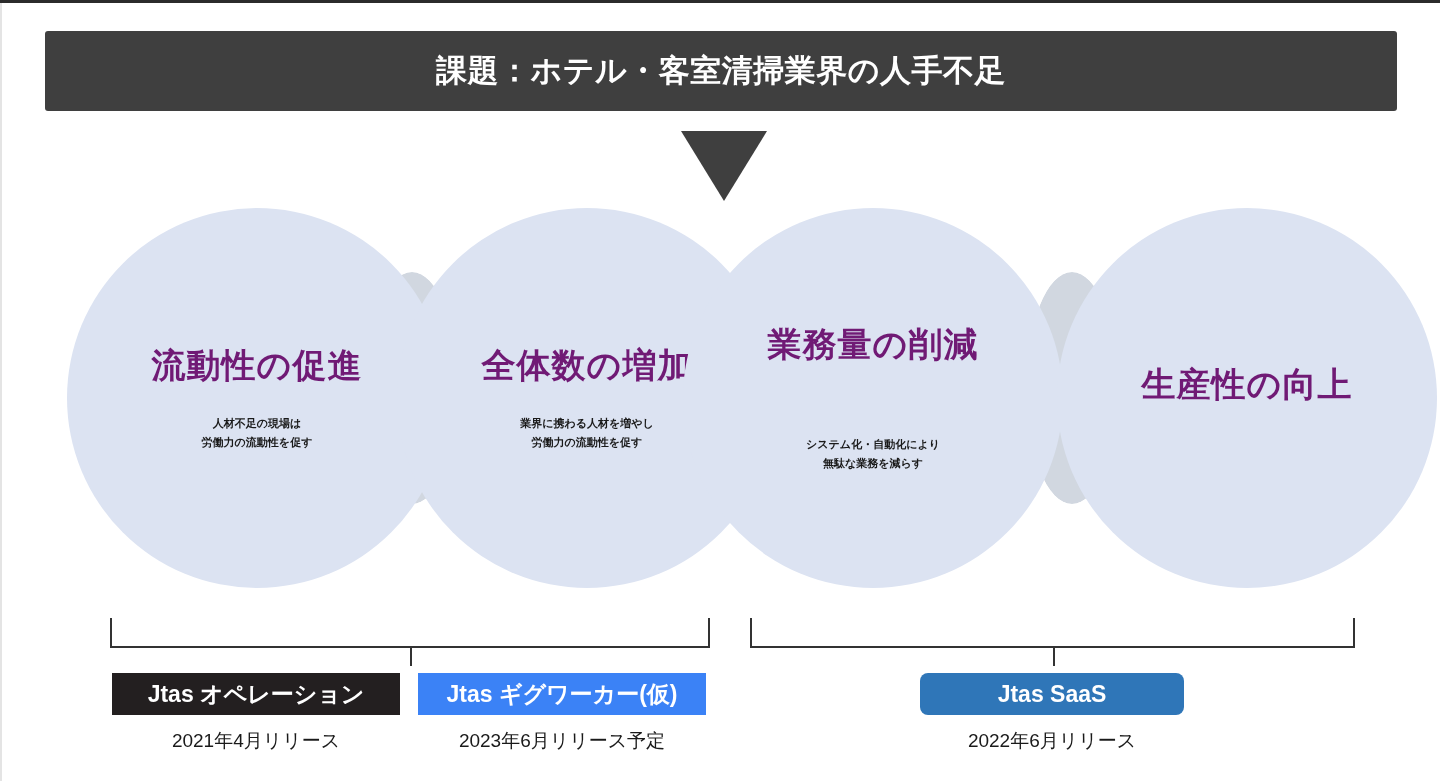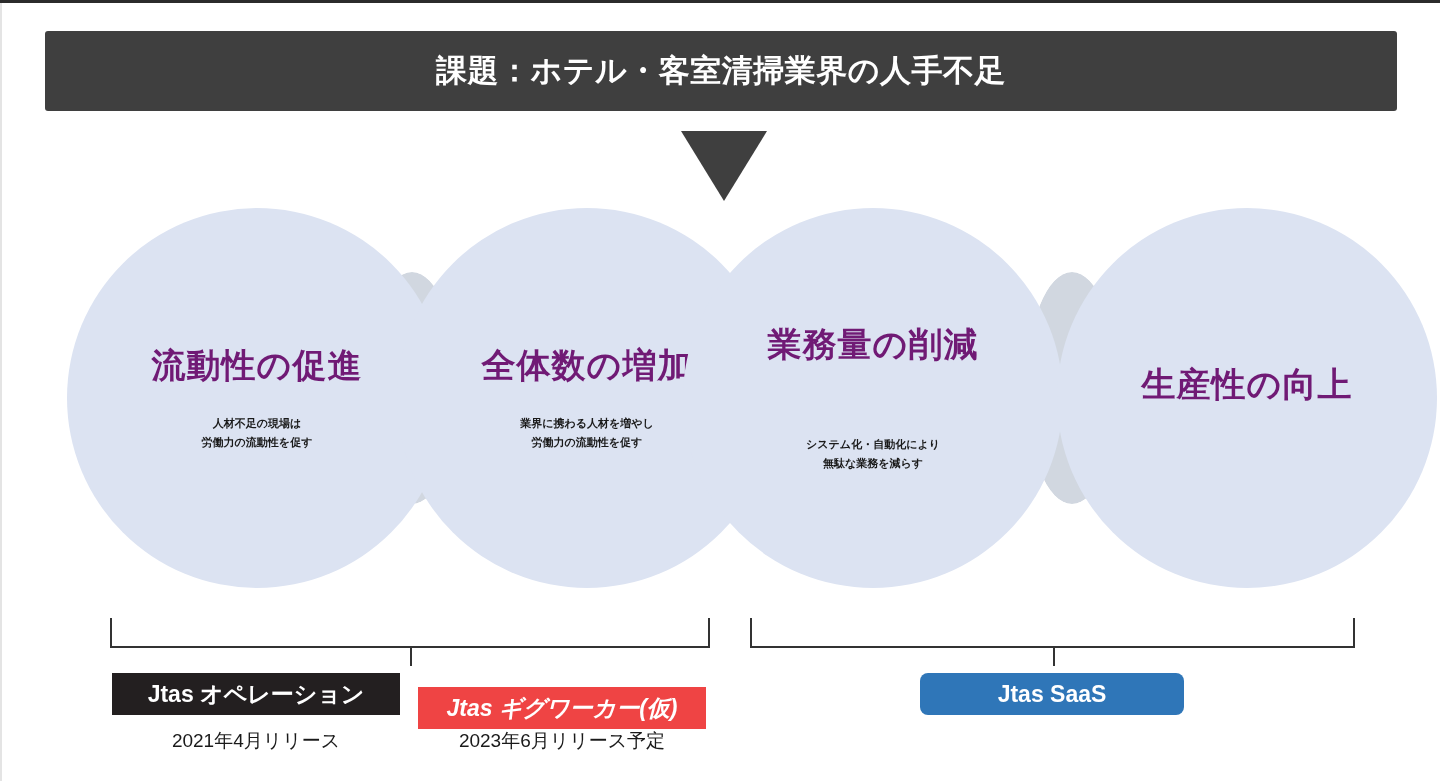--- a/index.html
+++ b/index.html
@@ -208,22 +208,23 @@
 
   <div class="bracket" style="left:750px; top:618px; width:605px;">
     <div class="bracket-tick" style="left:301px;"></div>
   </div>
 
   <div class="badge" style="left:112px; top:673px; width:288px; background:#231f20;">
     <span>Jtas オペレーション</span>
   </div>
   <div class="badge-caption" style="left:112px; top:728px; width:288px;">2021年4月リリース</div>
 
-  <div class="badge" style="left:418px; top:687px; width:288px; background:#ef4444;font-style:italic;">
+  <div class="badge" style="left:418px; top:673px; width:288px; background:#3b82f6;">
     <span>Jtas ギグワーカー(仮)</span>
   </div>
   <div class="badge-caption" style="left:418px; top:728px; width:288px;">2023年6月リリース予定</div>
 
   <div class="badge" style="left:920px; top:673px; width:264px; background:#2f76b8;border-radius:8px;">
     <span>Jtas SaaS</span>
   </div>
+  <div class="badge-caption" style="left:920px; top:728px; width:264px;">2022年6月リリース</div>
 
 </div>
 
 </body></html>

